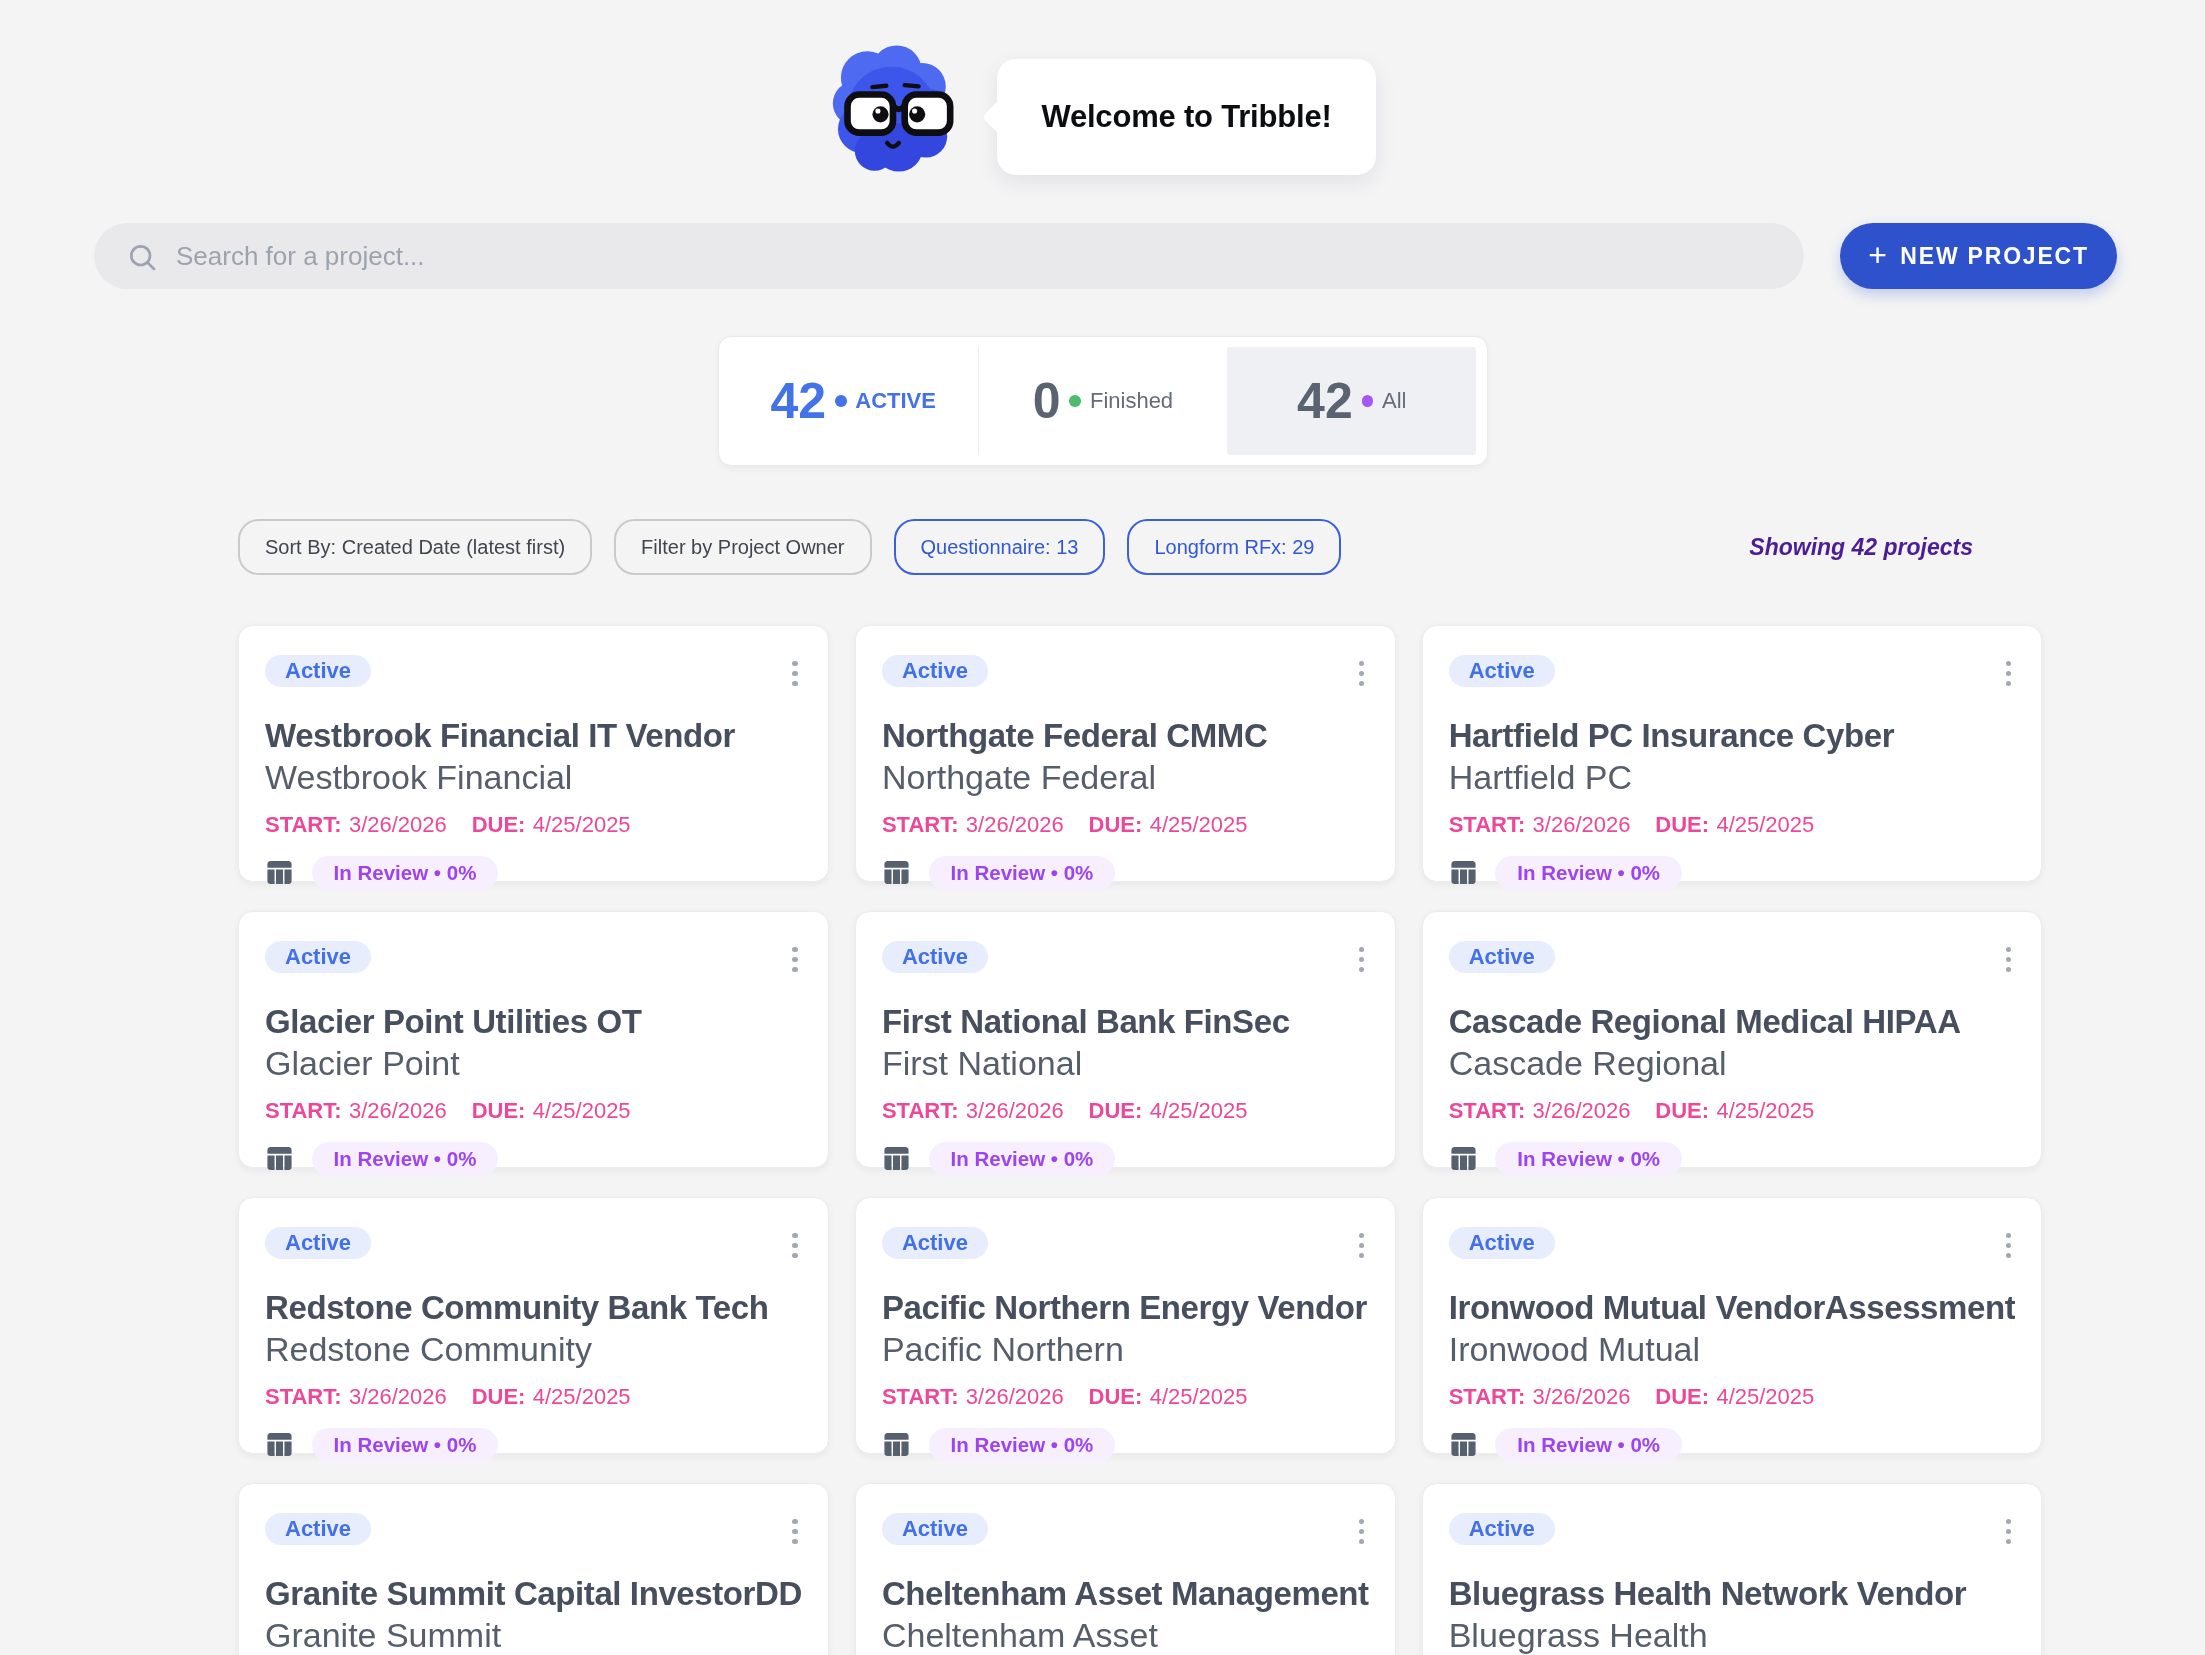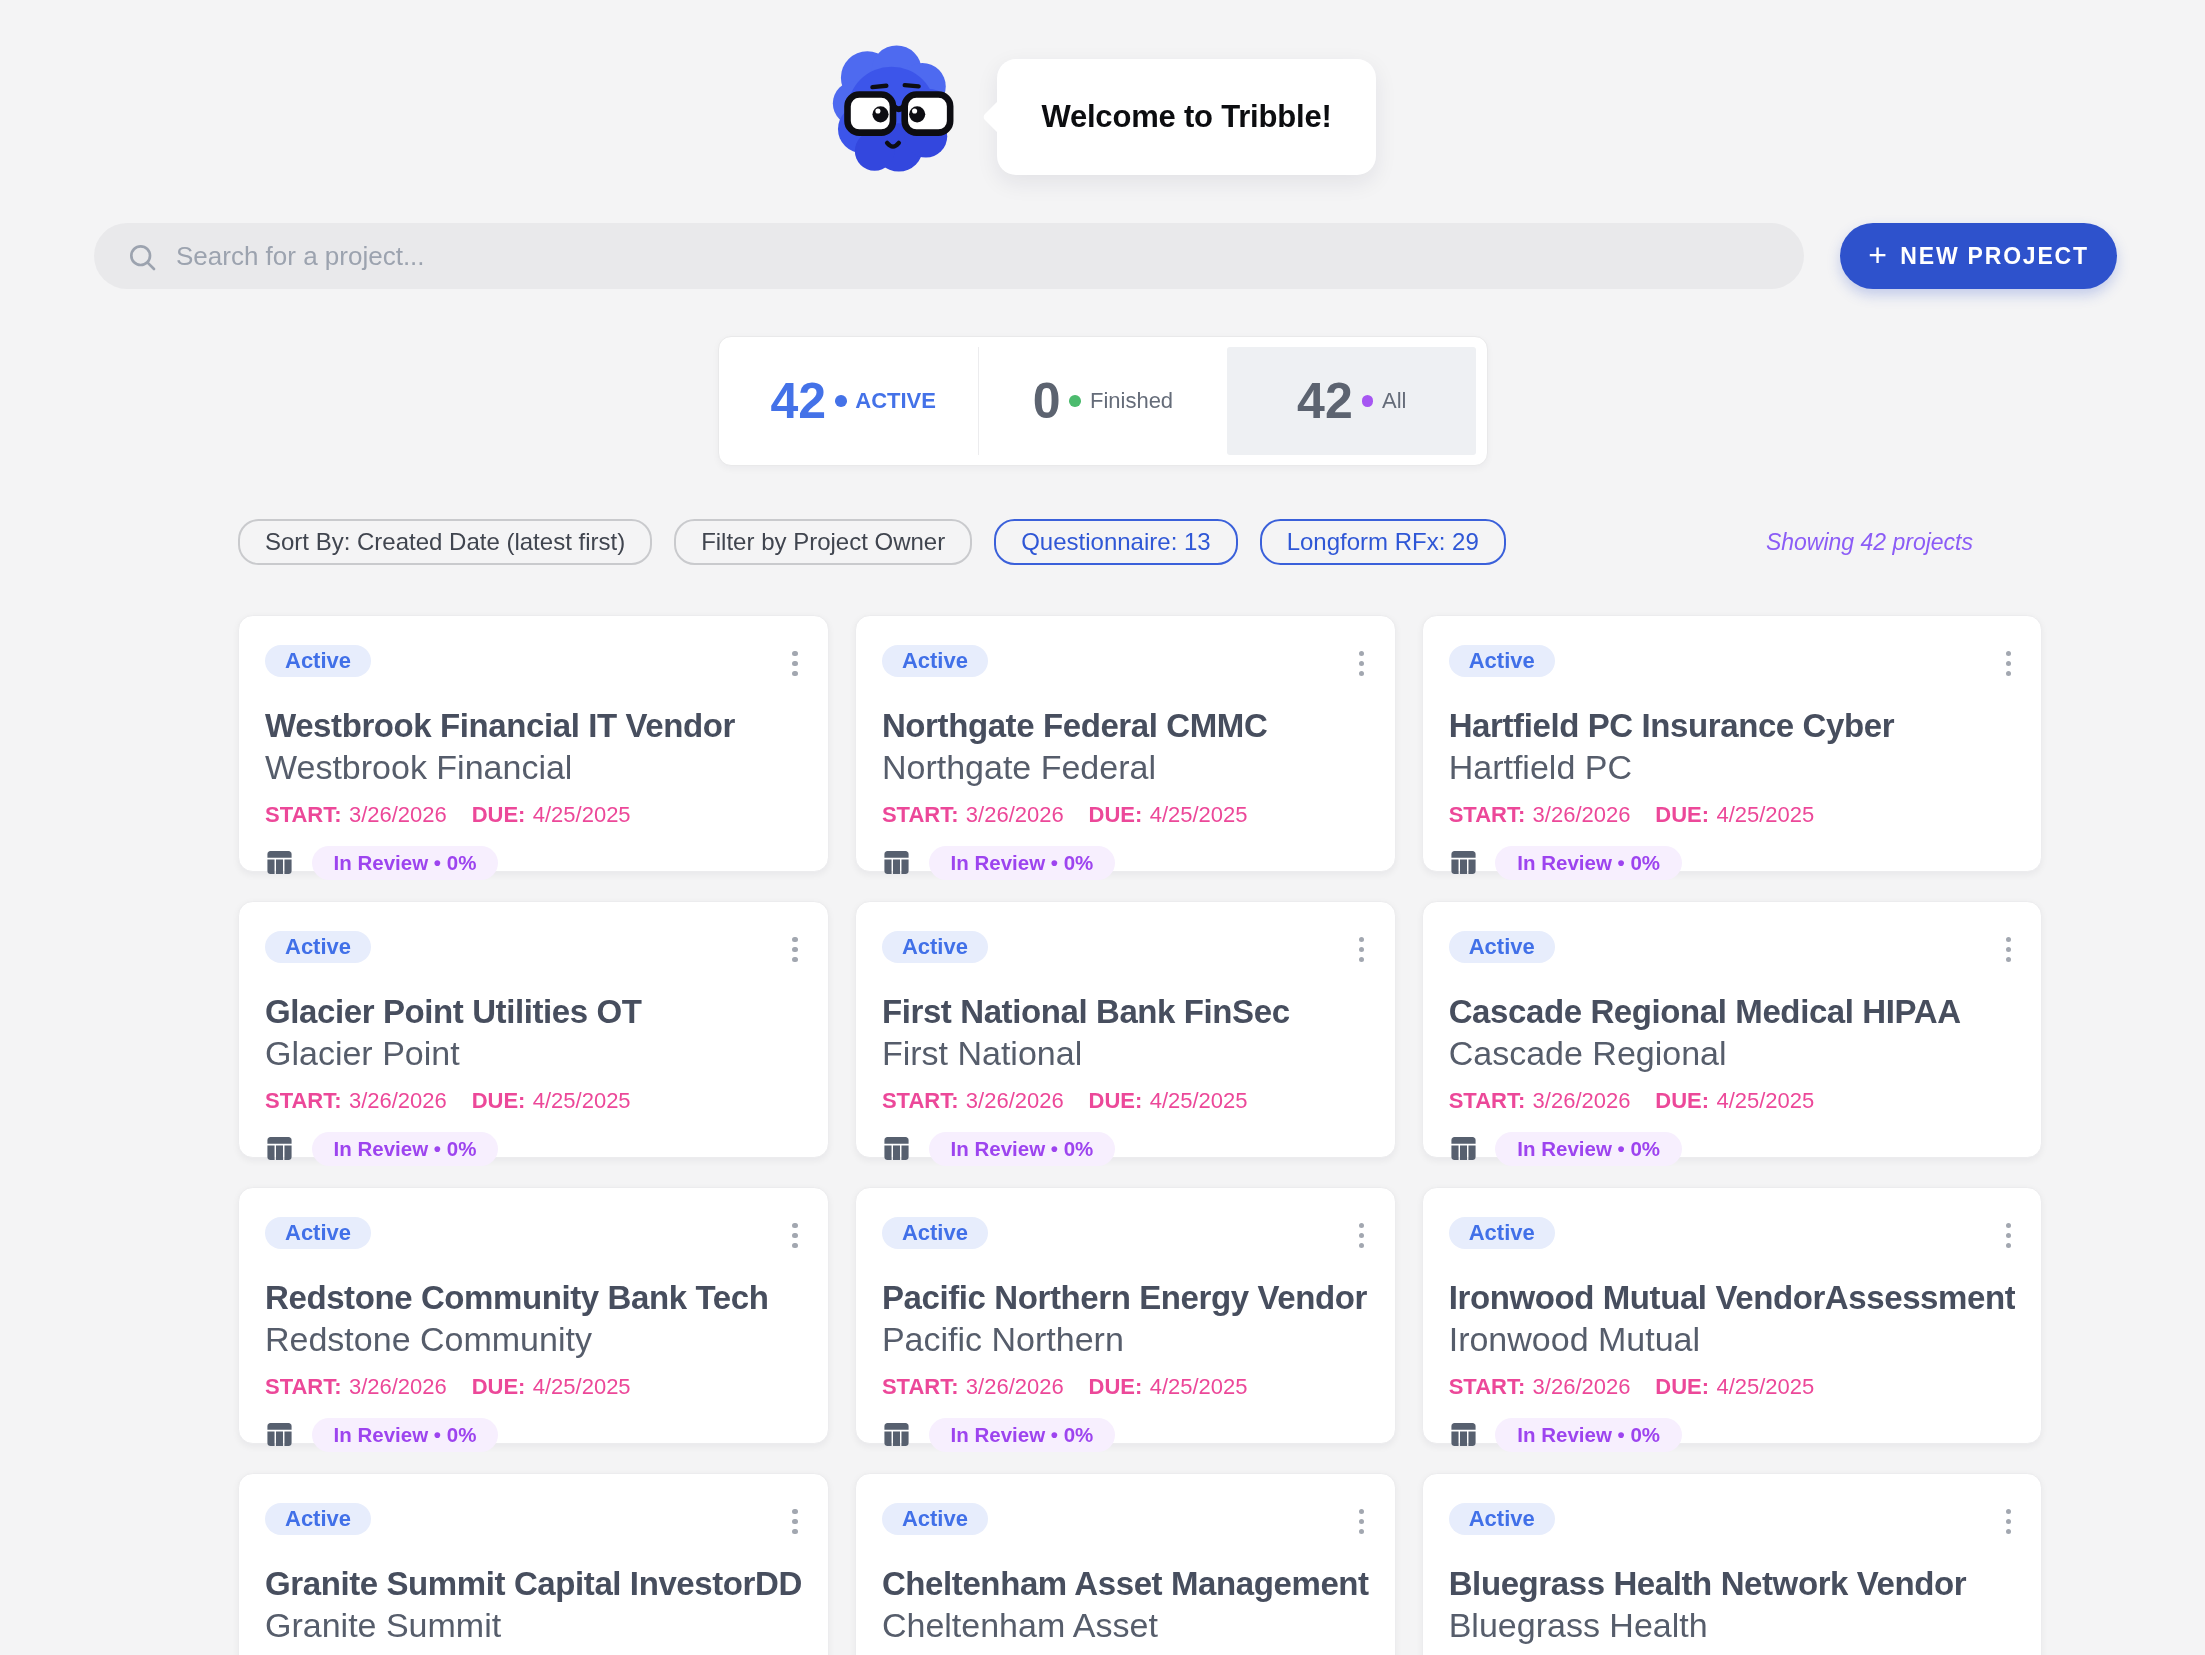--- a/index.html
+++ b/index.html
@@ -65,27 +65,27 @@
   .stat-label-row { display:flex; align-items:center; gap:8.8px; font-size:22px; color:#656c79; }
   .stat.active .stat-label-row { color:#4472e8; font-weight:700; }
   .stat-dot { width:11.7px; height:11.7px; border-radius:50%; }
   .dot-blue { background:#4472e8; }
   .dot-green { background:#4cbb6e; }
   .dot-purple { background:#a656f2; }
 
   
   .chips-row { display:flex; align-items:center; gap:22px; margin:53px 232px 0 238px; }
   .chip {
-    height:46px; border-radius:20.5px; padding:0 25px; display:flex; align-items:center;
-    font-size:24px; background:transparent; cursor:pointer;
+    height:56px; border-radius:20.5px; padding:0 25px; display:flex; align-items:center;
+    font-size:20px; background:transparent; cursor:pointer;
     font-family:"Liberation Sans", sans-serif; white-space:nowrap;
   }
   .chip.gray { border:2.2px solid #c9cacd; color:#40454f; }
   .chip.blue { border:2.2px solid #3a60da; color:#2f57d6; }
-  .showing { margin-left:auto; font-size:23px; font-style:italic; color:#8b5cf6; }
+  .showing { margin-left:auto; font-size:23px; font-style:italic; color:#4c1d95;font-weight:bold; }
 
   
   .grid {
     margin:50px 232px 0 238px;
     display:grid; grid-template-columns:repeat(3,1fr); column-gap:26px; row-gap:29px;
   }
   .card {
     background:#ffffff; border:1.1px solid #ececee; border-radius:14.7px;
     height:257px; padding:29px 26px 20.5px 26px; cursor:pointer;
     box-shadow:0 2.2px 7.3px rgba(20,20,40,.05);

